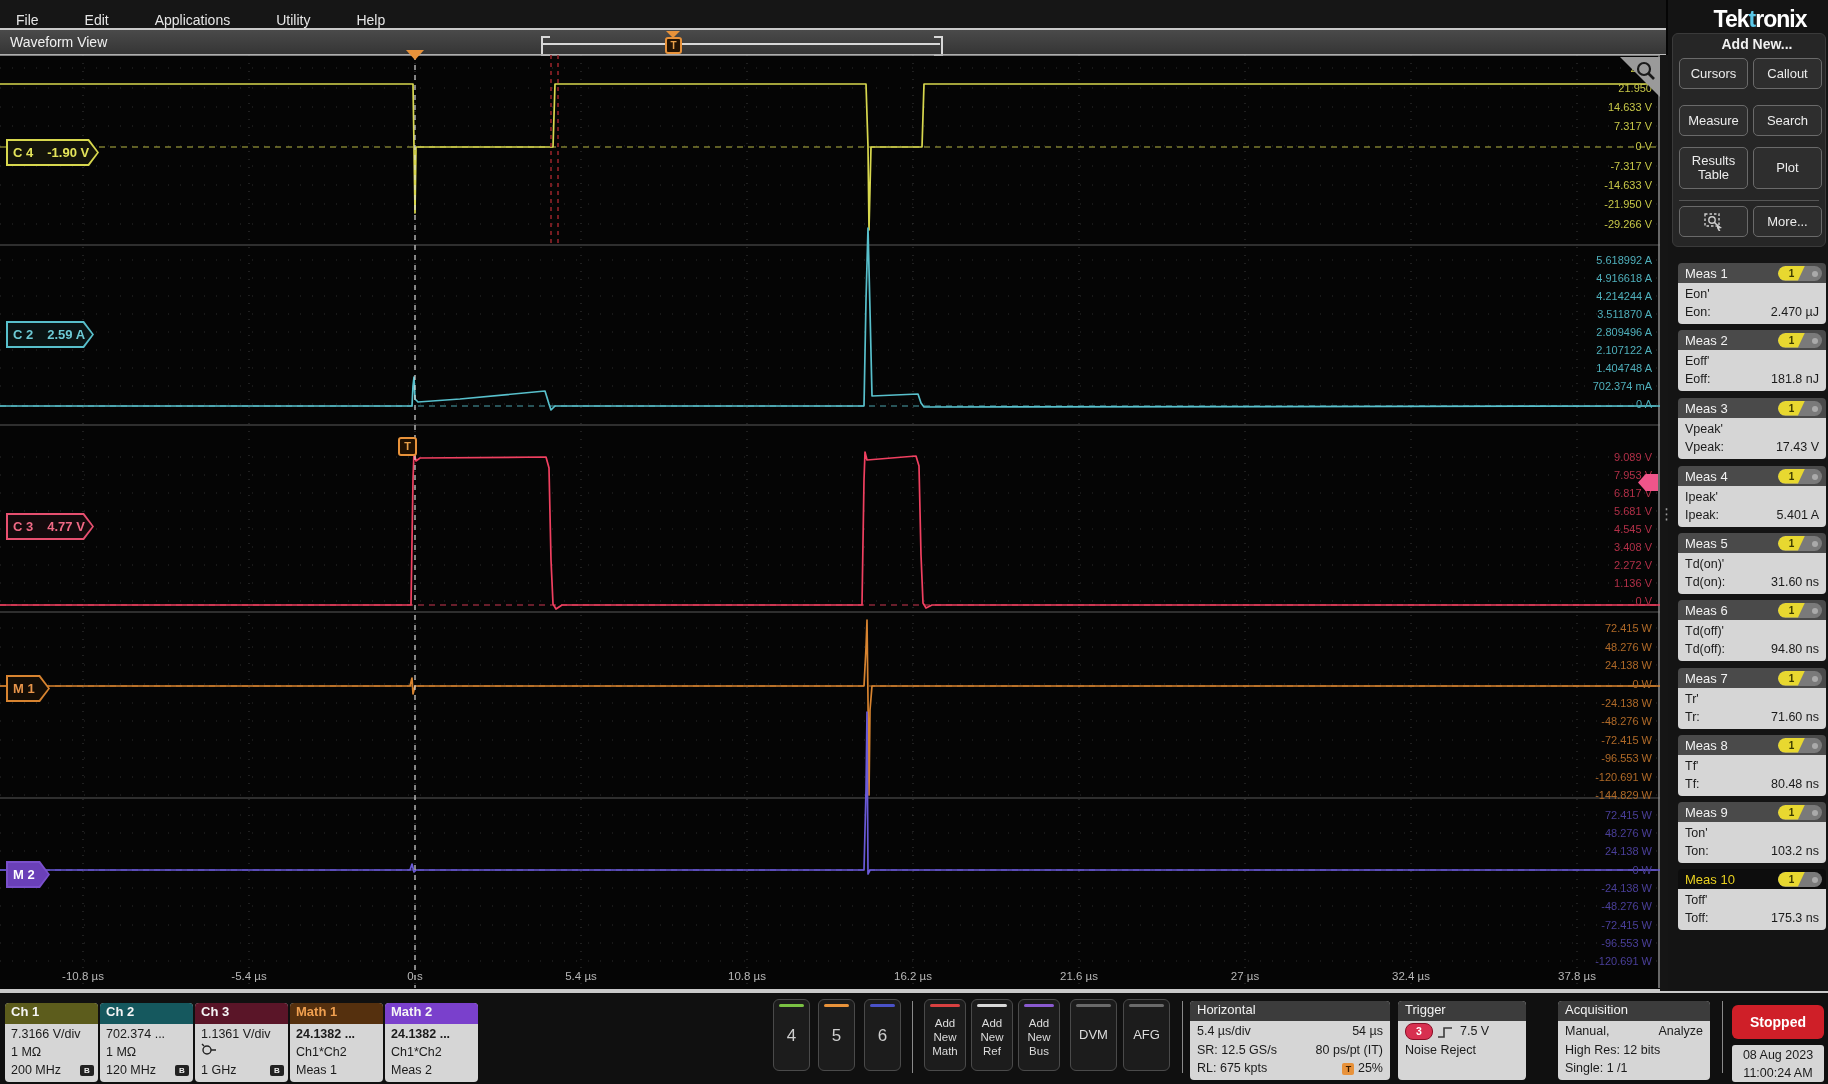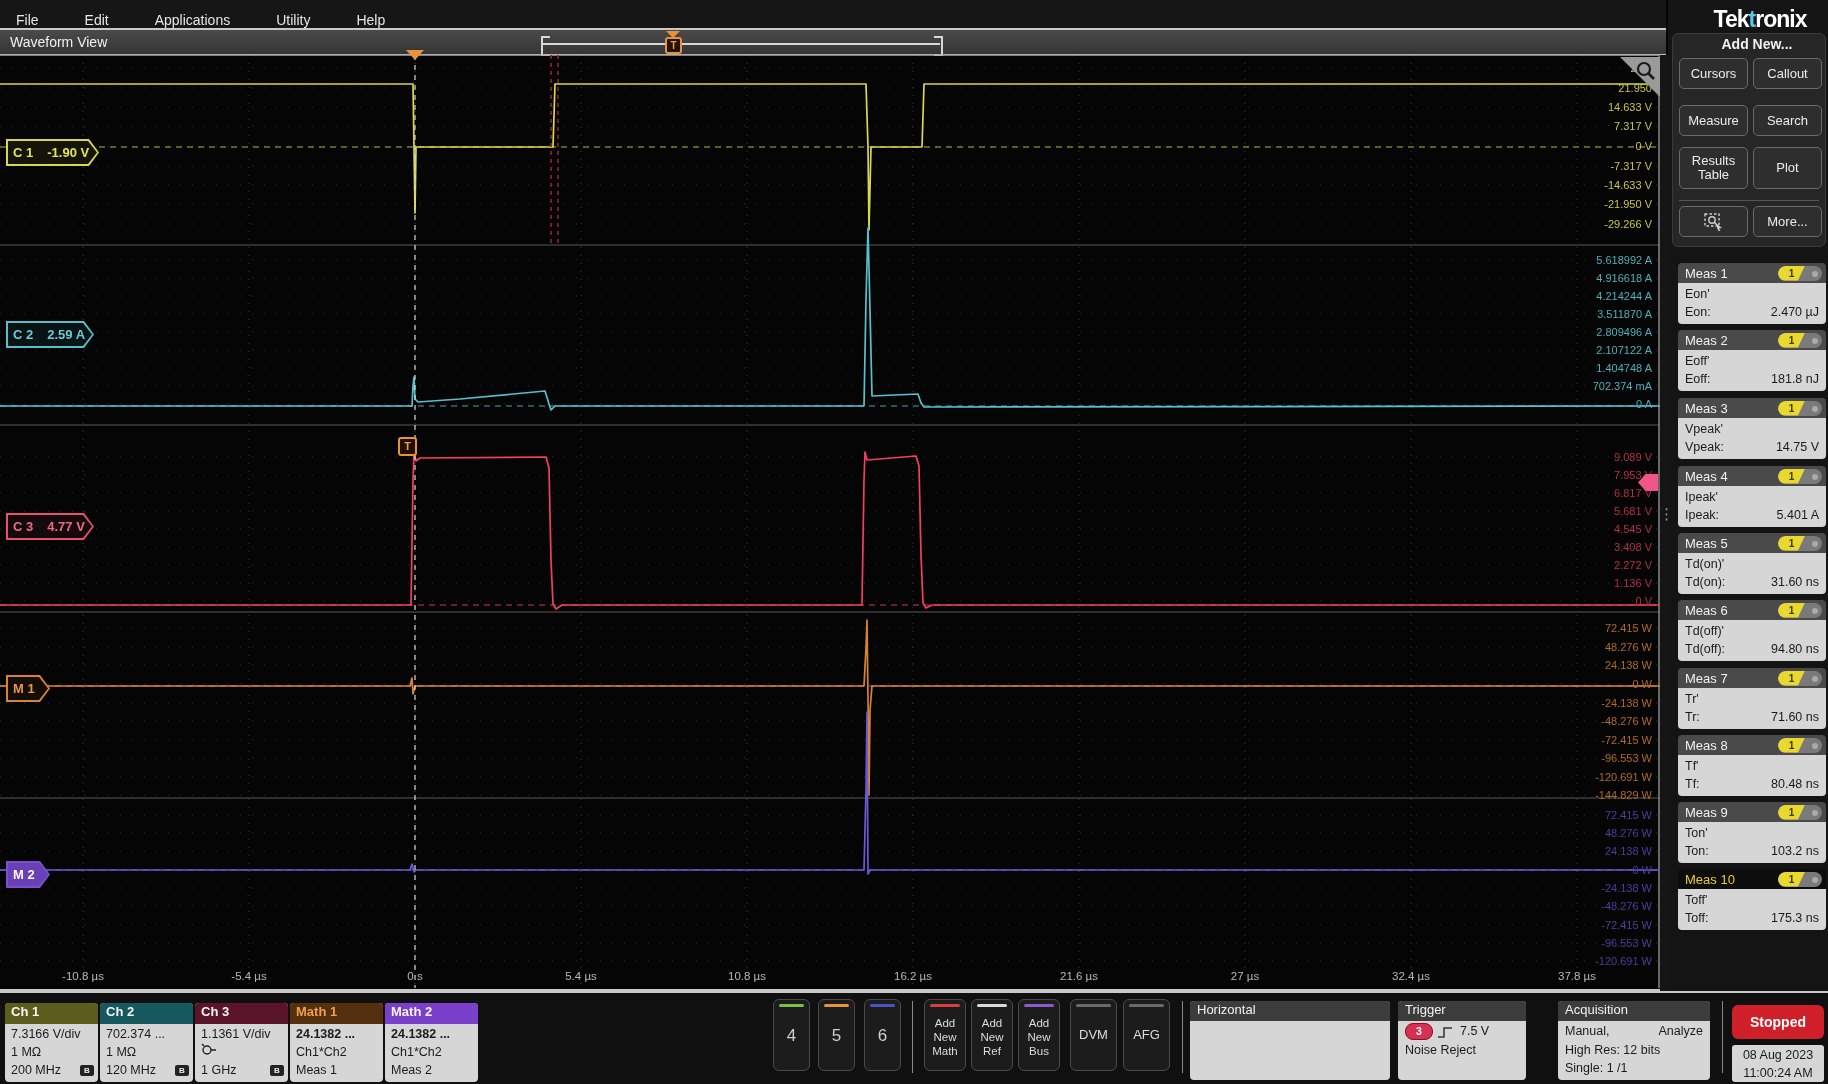--- a/index.html
+++ b/index.html
@@ -252,21 +252,21 @@
         <text x="1411" y="980" fill="#b8b8b8" font-size="11.5" text-anchor="middle" style="font-family:'Liberation Sans',sans-serif">32.4 µs</text>
         <text x="1577" y="980" fill="#b8b8b8" font-size="11.5" text-anchor="middle" style="font-family:'Liberation Sans',sans-serif">37.8 µs</text>
       </svg>
 
     <div class="trig-tri"></div>
 
     <div class="cbadge" style="left:6px;top:139px;width:93px;">
       <div class="shell" style="background:#d8d84e;"></div>
         <div class="inner" style="background:#14140a;"></div>
       <div class="txt" style="color:#e4e45a;">
-          <span>C 1</span>
+          <span>C 4</span>
           <span class="sep" style="background:#d8d84e;"></span>
           <span>-1.90 V</span>
         </div>
     </div>
     <div class="cbadge" style="left:6px;top:321px;width:88px;">
       <div class="shell" style="background:#58c0cc;"></div>
         <div class="inner" style="background:#0a1414;"></div>
       <div class="txt" style="color:#6ecbd6;">
           <span>C 2</span>
           <span class="sep" style="background:#58c0cc;"></span>
@@ -371,21 +371,21 @@
           <span>Meas 3</span>
           <span class="tog">
             <span class="tog1">1</span>
             <span class="togdot"></span>
           </span>
         </div>
       <div class="meas-bd">
           <div class="l1">Vpeak'</div>
           <div class="l2">
             <span>Vpeak:</span>
-            <span>14.75 V</span>
+            <span>17.43 V</span>
           </div>
         </div>
     </div>
     <div class="meas" style="top:466px;">
       <div class="meas-hd">
           <span>Meas 4</span>
           <span class="tog">
             <span class="tog1">1</span>
             <span class="togdot"></span>
           </span>
@@ -590,20 +590,34 @@
       </div>
     <div class="addbtn" style="left:1123px;width:47px;">
       <div class="stripe" style="background:#6a6a6a;"></div>
         <div class="lab" style="top:28px;font-size:13px;">AFG</div>
       </div>
 
     <div class="vsep" style="left:1182px;"></div>
 
     <div class="panel" style="left:1190px;width:200px;height:79px;">
       <div class="hd">Horizontal</div>
+      <div class="bd">
+        <div class="cols">
+            <span>5.4 µs/div</span>
+            <span class="c2">54 µs</span>
+          </div>
+        <div class="cols">
+            <span>SR: 12.5 GS/s</span>
+            <span class="c2">80 ps/pt (IT)</span>
+          </div>
+        <div class="cols">
+            <span>RL: 675 kpts</span>
+            <span class="c2"><span class="tposicon">T</span> <span>25%</span></span>
+          </div>
+      </div>
     </div>
 
     <div class="panel" style="left:1398px;width:128px;height:79px;">
       <div class="hd">Trigger</div>
       <div class="bd">
         <div><span class="trigsrc">3</span>
           <svg width="20" height="14" viewBox="0 0 20 14" style="vertical-align:middle;">
             <path d="M2,12 h6 V3 h8" fill="none" stroke="#3a3a3a" stroke-width="1.6"></path>
             </svg>
           <span>7.5 V</span></div>

